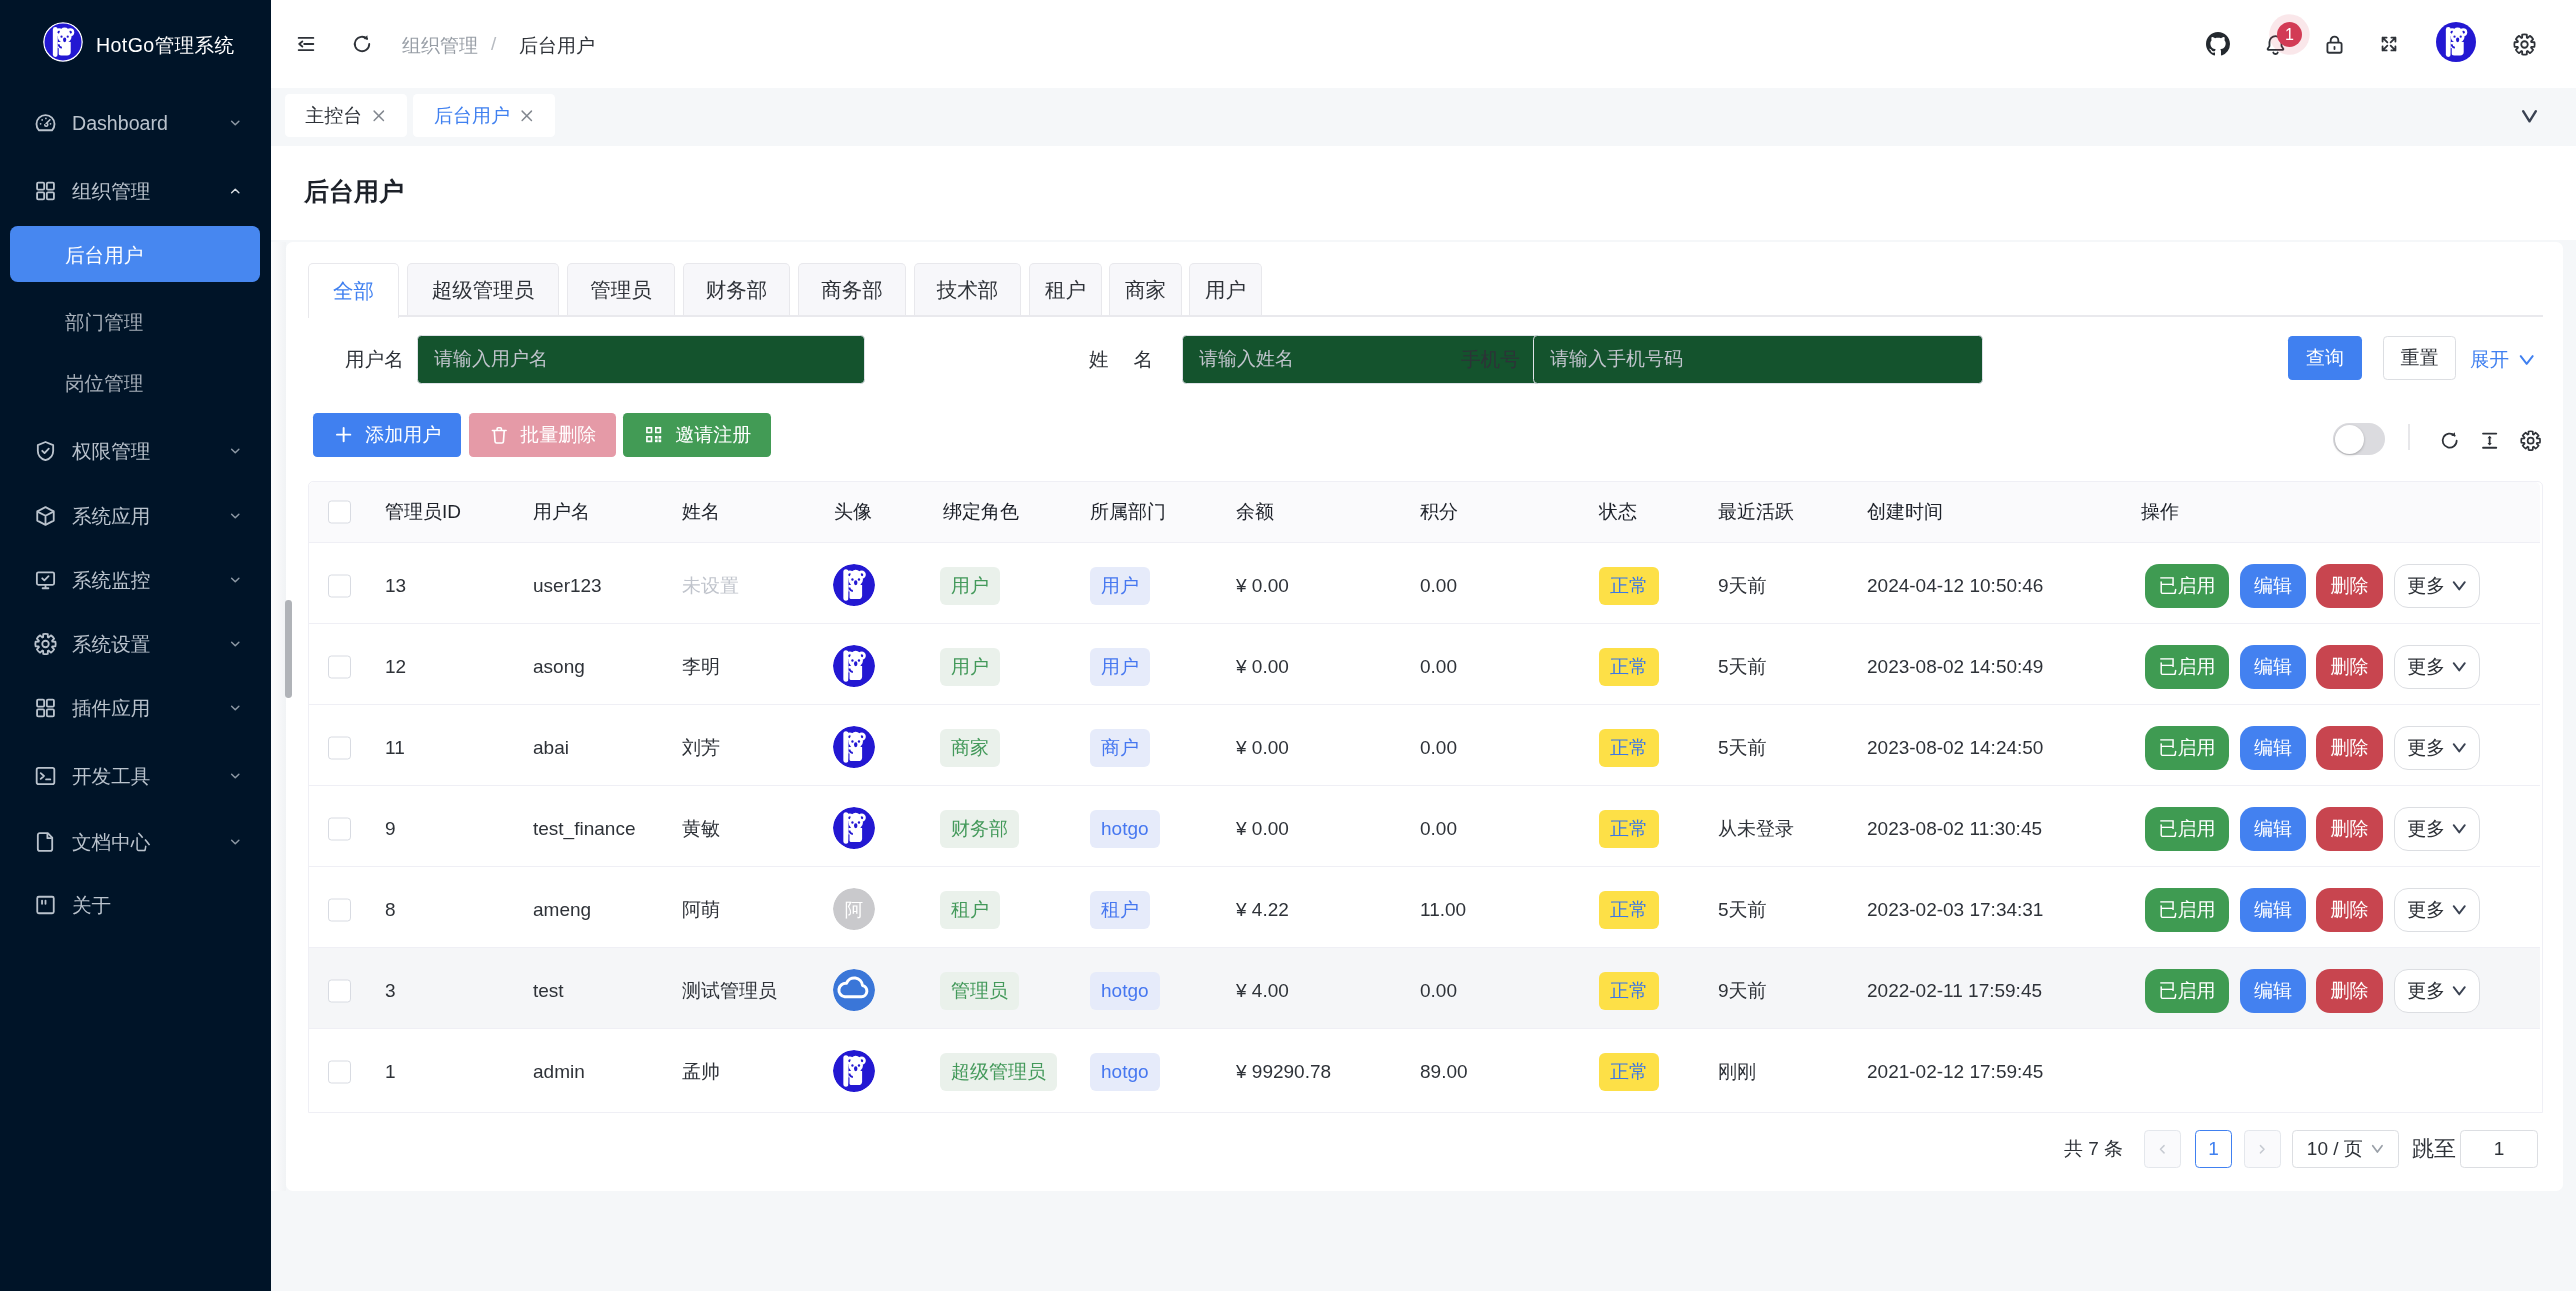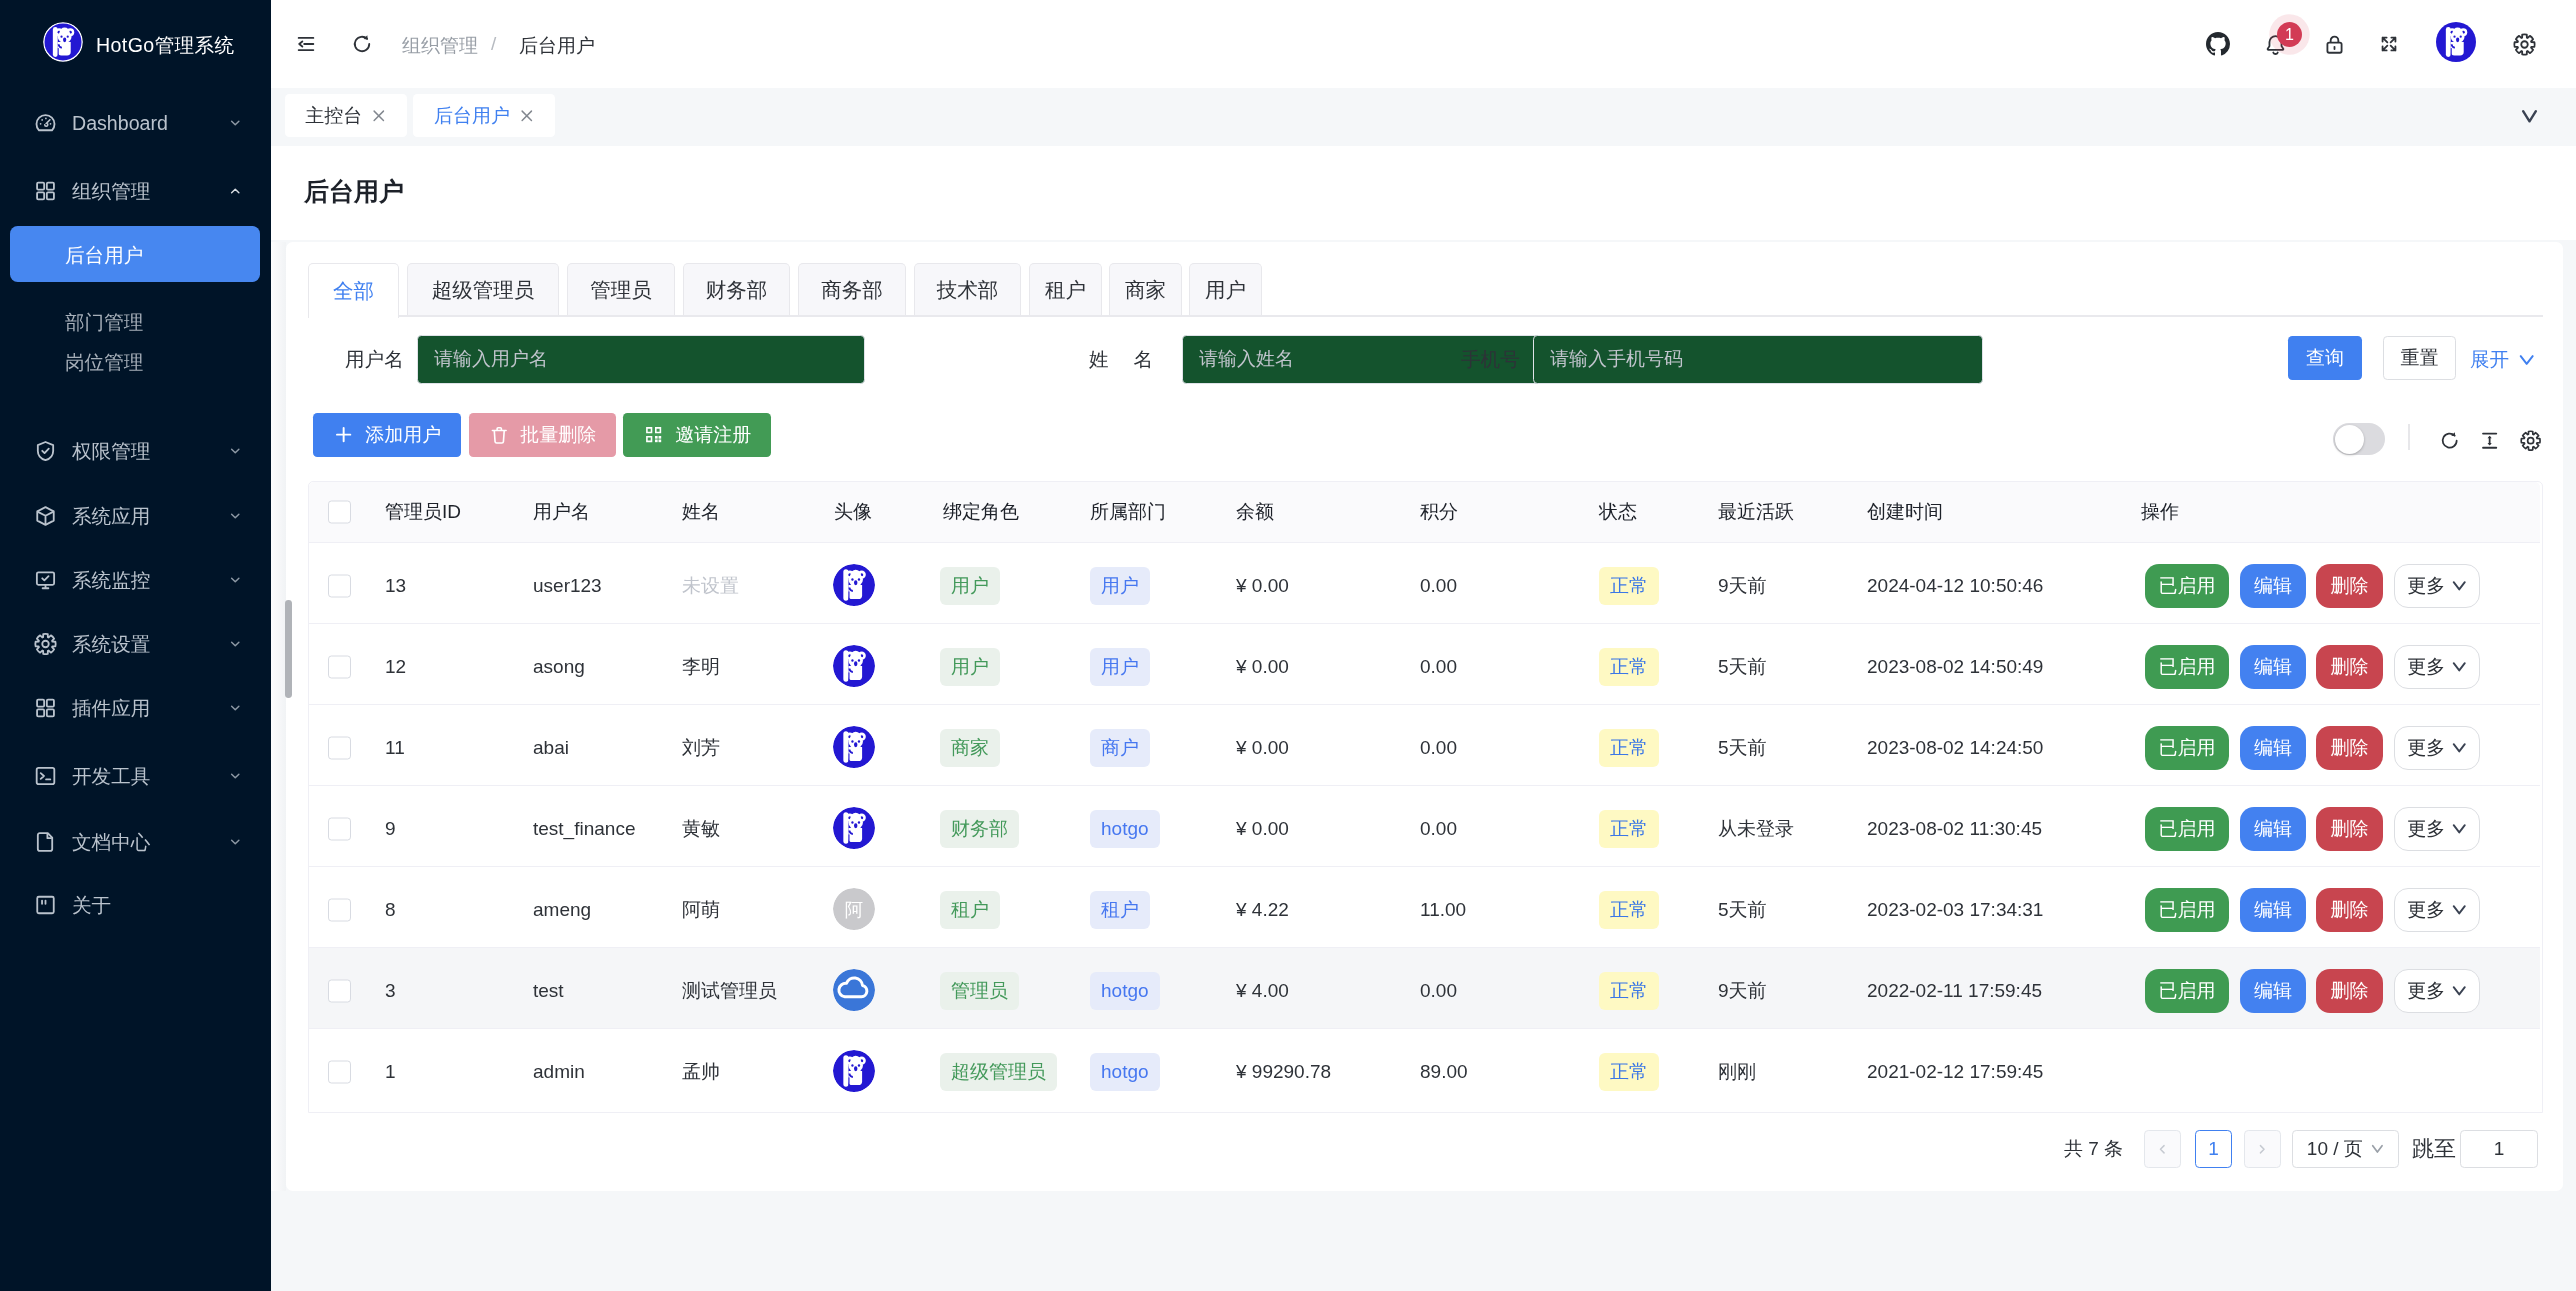--- a/index.html
+++ b/index.html
@@ -50,21 +50,21 @@
   
   #tbl { position:absolute; left:22px; top:239px; width:2235px; height:632px; border:1.7px solid #efeff5; border-radius:5.1px 5.1px 0 0; }
   #thead { position:absolute; left:0; top:0; width:2231px; height:61px; background:#fafafc; border-bottom:1.7px solid #efeff5; border-radius:5.1px 5.1px 0 0; }
   .trow { position:absolute; left:0; width:2231px; height:81px; border-bottom:1.7px solid #efeff5; }
   .cell { position:absolute; top:50%; transform:translateY(-50%); font-size:19px; white-space:nowrap; }
   .hcell { font-weight:500; color:#1d2129; }
   .cb { position:absolute; left:19px; top:50%; transform:translateY(-50%); width:23px; height:23px; border:1.7px solid #d8dbe2; border-radius:3.4px; background:#fff; }
   .tag { position:absolute; top:calc(50% + 2.6px); transform:translateY(-50%); height:38px; line-height:38px; border-radius:6px; padding:0 11px; font-size:19px; }
   .tag.g { background:#eaf1eb; color:#43995a; }
   .tag.b { background:#e6ebfa; color:#4677f0; }
-  .tag.s { background:#fef9c3; color:#3b77e6; }
+  .tag.s { background:#fde047; color:#3b77e6; }
   .ob { position:absolute; top:50%; transform:translateY(-50%); height:44px; border-radius:14px; color:#fff; font-size:19px;
         display:flex; align-items:center; justify-content:center; }
   .ob.more { background:#fff; border:1.7px solid #dcdee2; color:#2e3238; gap:6.8px; }
   .avatar { position:absolute; left:524px; top:50%; transform:translateY(-53%); width:42px; height:42px; border-radius:50%; }
 
   .trow .cell, .trow .cb { top:calc(50% + 2.6px); }
   .trow .ob { top:calc(50% + 3.4px); }
   .trow .avatar { top:calc(50% + 1.7px); transform:translateY(-50%); }
 
   
@@ -228,21 +228,21 @@
         <use href="#i-chevup"></use>
       </svg>
   </div>
   <div class="sel-box"></div>
   <div class="mi sub" style="top:229px;">
       <div class="tx" style="color:#fff;">后台用户</div>
     </div>
   <div class="mi sub" style="top:296px;">
       <div class="tx">部门管理</div>
     </div>
-  <div class="mi sub" style="top:336px;padding-left:48px;">
+  <div class="mi sub" style="top:357px;padding-left:48px;">
       <div class="tx">岗位管理</div>
     </div>
   <div class="mi" style="top:425px;">
     <svg class="ic" width="23" height="23" style="color:#bac3cd" viewBox="0 0 27 27">
         <use href="#i-shield"></use>
       </svg>
     <div class="tx">权限管理</div>
     <svg class="ch" width="14.5" height="14.5" style="color:#8d99a5" viewBox="0 0 17 17">
         <use href="#i-chev"></use>
       </svg>

